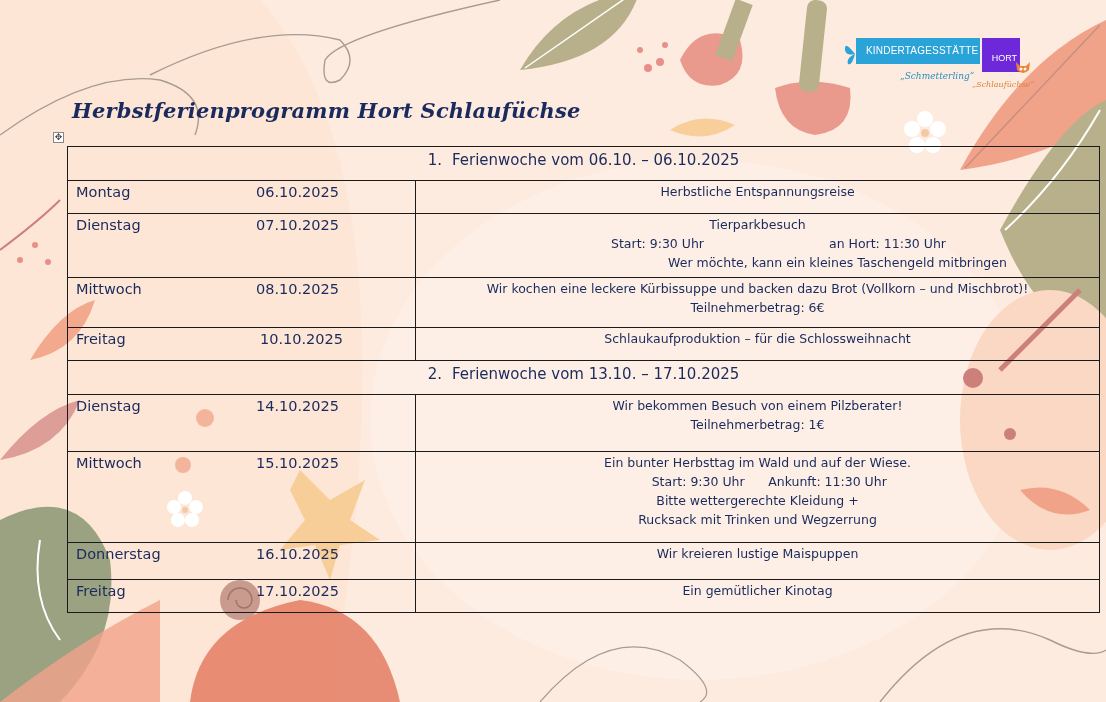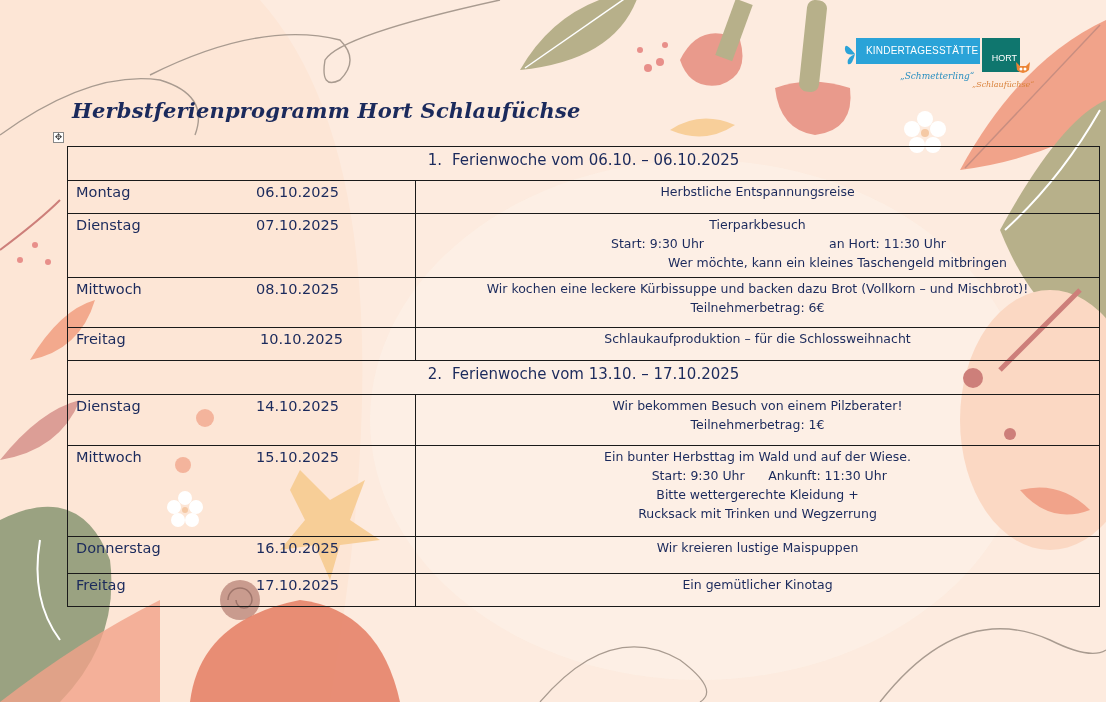--- a/index.html
+++ b/index.html
@@ -11,21 +11,21 @@
   .bg { position: absolute; inset: 0; z-index: 0; }
   .logo {
     position: absolute; left: 842px; top: 22px; width: 190px; height: 56px; z-index: 2; margin-top: 16px;
   }
   .logo .kita {
     position: absolute; left: 14px; top: 0; width: 124px; height: 26px; background: #2aa3d8;
     color: #fff; font-family: "Liberation Sans", sans-serif; font-size: 10px; line-height: 26px;
     padding-left: 10px; box-sizing: border-box; letter-spacing: 0.2px;
   }
   .logo .hort {
-    position: absolute; left: 140px; top: 0; width: 38px; height: 34px; background: #0f766e;
+    position: absolute; left: 140px; top: 0; width: 38px; height: 34px; background: #6d28d9;
     color: #fff; font-family: "Liberation Sans", sans-serif; font-size: 9px; line-height: 40px;
     text-align: right; padding-right: 3px; box-sizing: border-box;
   }
   .logo .sub1 {
     position: absolute; left: 58px; top: 33px; font-size: 9px; font-style: italic; color: #2a8fc0;
     font-family: "DejaVu Serif", serif;
   }
   .logo .sub2 {
     position: absolute; left: 130px; top: 42px; font-size: 8px; font-style: italic; color: #d9813a;
     font-family: "DejaVu Serif", serif;
@@ -195,21 +195,21 @@
       <td class="act">
           <span class="line">Schlaukaufproduktion – für die Schlossweihnacht</span>
         </td>
     </tr>
 
     <tr class="week-head">
       <td colspan="2">
         <span class="num">2.</span><span>Ferienwoche vom 13.10. – 17.10.2025</span>
       </td>
     </tr>
-    <tr style="height:51px">
+    <tr style="height:57px">
       <td class="day"><span class="d-name">Dienstag</span><span class="d-date">14.10.2025</span></td>
       <td class="act">
         <span class="line">Wir bekommen Besuch von einem Pilzberater!</span>
         <span class="line">Teilnehmerbetrag: 1€</span>
       </td>
     </tr>
     <tr style="height:91px">
       <td class="day"><span class="d-name">Mittwoch</span><span class="d-date">15.10.2025</span></td>
       <td class="act">
         <span class="line">Ein bunter Herbsttag im Wald und auf der Wiese.</span>

